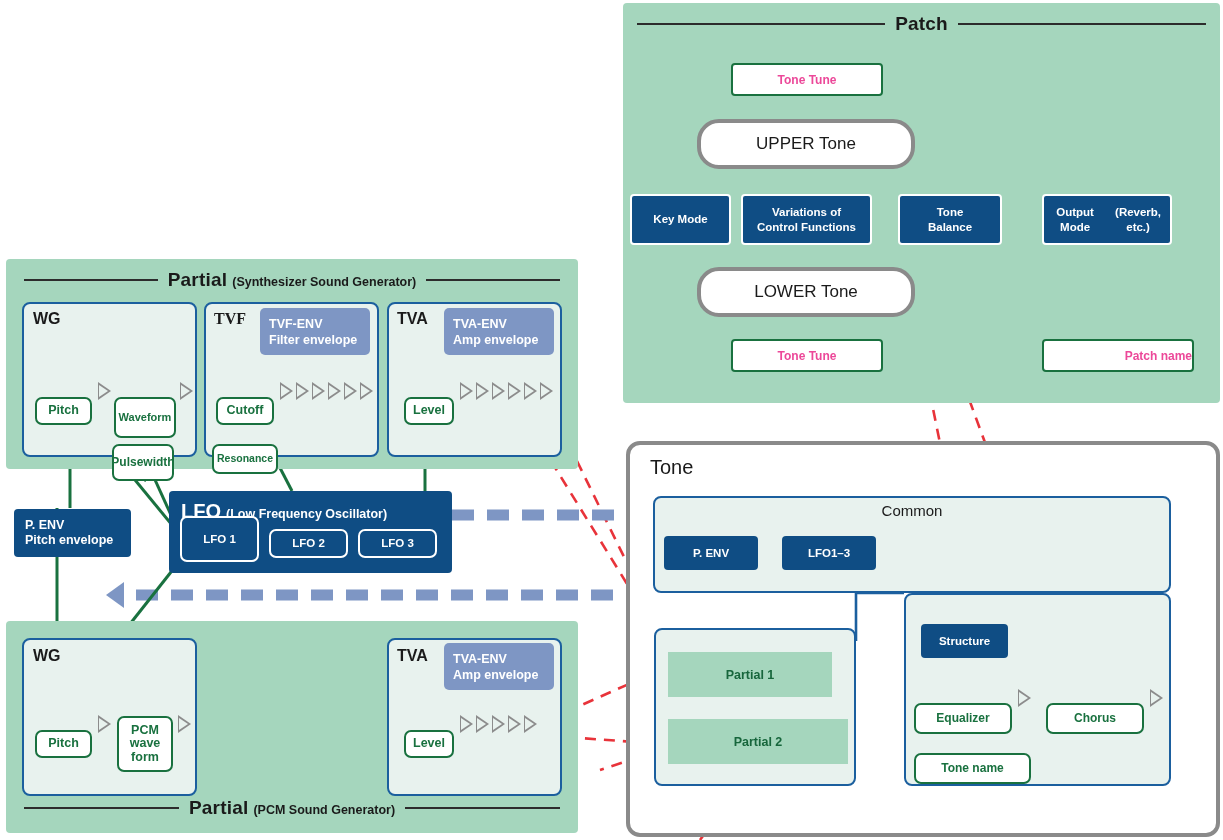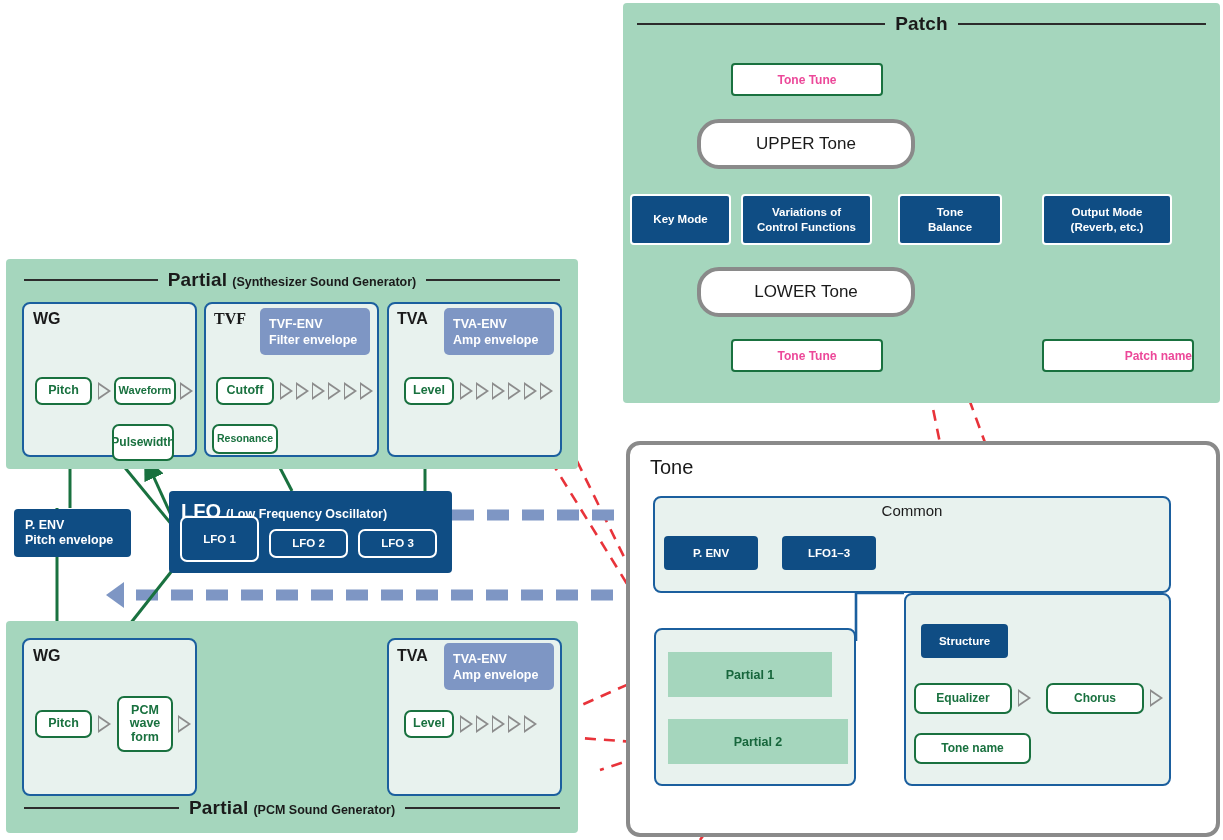--- a/index.html
+++ b/index.html
@@ -24,21 +24,21 @@
   
   .blue-outline{
     background:#e8f2ee;border:2px solid #1b5f9e;border-radius:8px;
   }
   .sec-label{position:absolute;font-size:16px;font-weight:bold;color:#1a1a1a;}
 
   
   .gbox{
     background:#ffffff;border:2px solid #19713f;border-radius:7px;
     display:flex;align-items:center;justify-content:center;text-align:center;
-    color:#19713f;font-weight:bold;line-height:1.08;
+    color:#19713f;font-weight:bold;line-height:1.08;margin-top:20px;
   }
   
   .bbox{
     background:#0f4d84;border:2px solid #ffffff;border-radius:4px;
     display:flex;align-items:center;justify-content:center;text-align:center;
     color:#ffffff;font-weight:bold;line-height:1.22;
   }
   .bbox.plain{border:none;}
   .bbox.round{border-radius:7px;border:2px solid #ffffff;}
   
@@ -215,21 +215,21 @@
   <div class="abs bbox" style="left:741px;top:194px;width:131px;height:51px;font-size:11.5px;flex-direction:column;">
     <span>Variations of</span>
     <span>Control Functions</span>
   </div>
 
   <div class="abs bbox" style="left:898px;top:194px;width:104px;height:51px;font-size:11.5px;flex-direction:column;">
     <span>Tone</span>
     <span>Balance</span>
   </div>
 
-  <div class="abs bbox" style="left:1042px;top:194px;width:130px;height:51px;font-size:11.5px;flex-direction:column;">
+  <div class="abs bbox" style="left:1042px;top:194px;width:130px;height:51px;font-size:11.5px;flex-direction:row;">
     <span>Output Mode</span>
     <span>(Reverb, etc.)</span>
   </div>
 
   <div class="abs wgreen" style="left:1042px;top:339px;width:152px;height:33px;justify-content:flex-end;">
     <span>Patch name</span>
   </div>
 
   <div class="abs green-panel" style="left:6px;top:259px;width:572px;height:210px;">
     <div class="panel-title" style="top:10px;padding:0 18px;">
@@ -243,21 +243,21 @@
   </div>
 
   <div class="abs blue-outline" style="left:22px;top:302px;width:175px;height:155px;"></div>
   <div class="sec-label" style="left:33px;top:310px;">WG</div>
   <div class="abs gbox" style="left:35px;top:377px;width:57px;height:28px;font-size:12.5px;">
     <span>Pitch</span>
   </div>
   <div class="tri-row" style="left:98px;top:382px;">
     <div class="tri onlight"></div>
   </div>
-  <div class="abs gbox" style="left:114px;top:377px;width:62px;height:28px;font-size:11px;">
+  <div class="abs gbox" style="left:114px;top:377px;width:62px;height:41px;font-size:11px;">
     <span>Waveform</span>
   </div>
   <div class="tri-row" style="left:180px;top:382px;">
     <div class="tri onlight"></div>
   </div>
   <div class="abs gbox" style="left:112px;top:424px;width:62px;height:37px;font-size:12px;flex-direction:row;">
     <span>Pulse</span>
     <span>width</span>
   </div>
 

